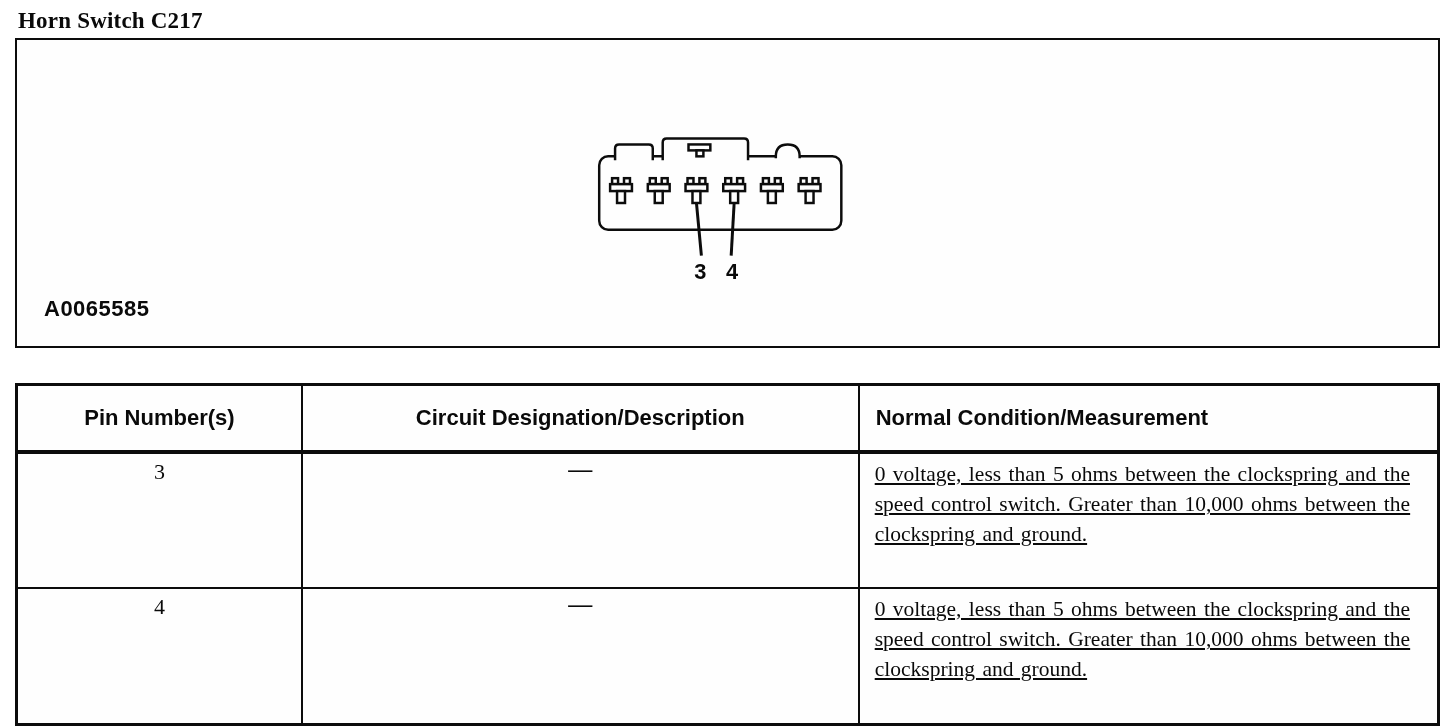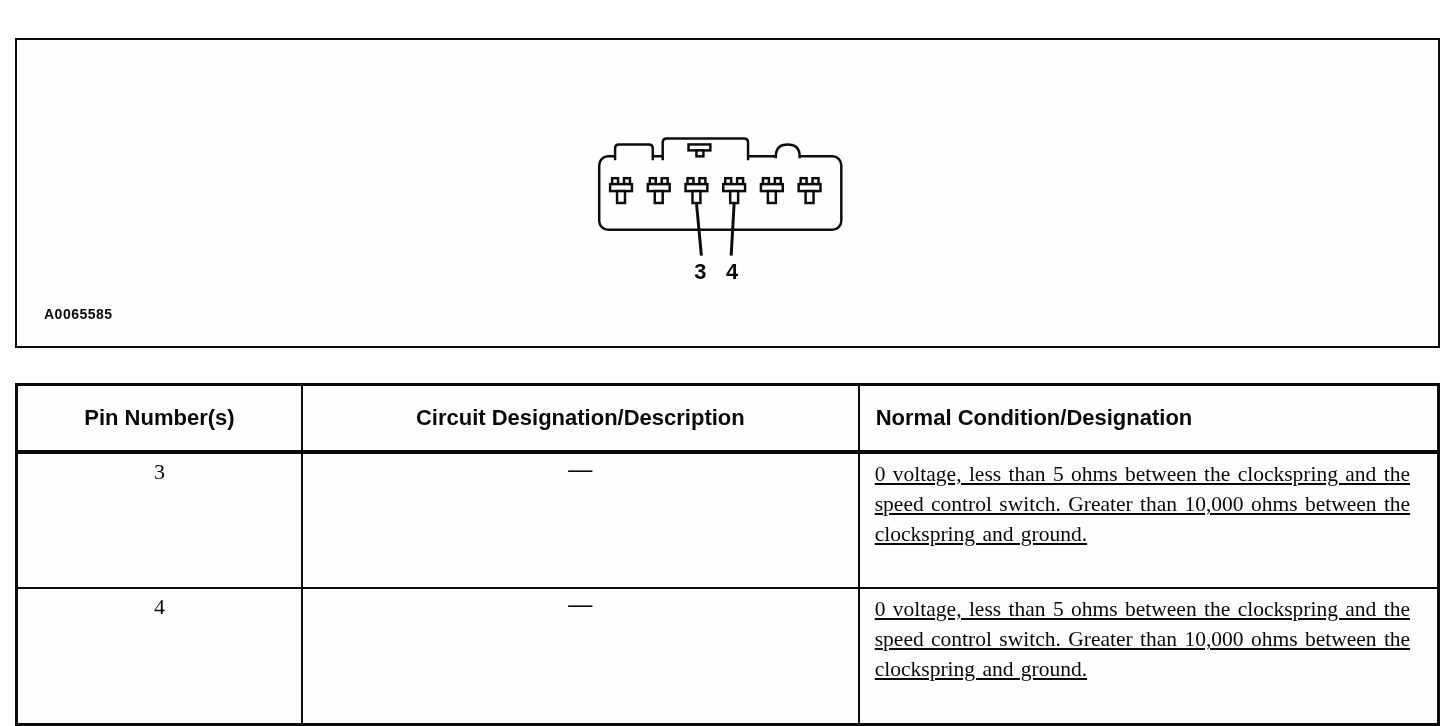--- a/index.html
+++ b/index.html
@@ -39,21 +39,21 @@
     transform: translateX(-53%);
     width: 258px;
     height: 172px;
   }
   .figure-id {
     position: absolute;
     left: 27px;
     bottom: 24px;
     font-family: "Liberation Sans", sans-serif;
     font-weight: bold;
-    font-size: 14px;
+    font-size: 22px;
     letter-spacing: 0.5px;
   }
   .spec-table {
     position: absolute;
     left: 15px;
     top: 383px;
     width: 1425px;
     border-collapse: collapse;
     border: 3px solid #0c0c0c;
     background: #fefefe;
@@ -102,20 +102,21 @@
     font-weight: bold;
     font-size: 22px;
     fill: #0a0a0a;
   }
 </style>
 </head>
 <body>
 
 <div class="page">
 
+  <div class="doc-title">Horn Switch C217</div>
 
   <div class="figure-box">
     <svg class="connector-svg" viewBox="0 0 260 172" aria-hidden="true">
 
       <rect class="ln" x="8" y="40" width="244" height="74" rx="9"></rect>
 
       <path class="ln" d="M 24 44 L 24 32 Q 24 28 28 28 L 58 28 Q 62 28 62 32 L 62 44"></path>
 
       <path class="ln" d="M 72 44 L 72 26 Q 72 22 76 22 L 154 22 Q 158 22 158 26 L 158 44"></path>
 
@@ -167,21 +168,21 @@
       <text x="142" y="164" text-anchor="middle">4</text>
     </svg>
     <div class="figure-id">A0065585</div>
   </div>
 
   <table class="spec-table">
     <thead>
       <tr>
         <th class="col-pin">Pin Number(s)</th>
         <th class="col-circ">Circuit Designation/Description</th>
-        <th class="col-cond">Normal Condition/Designation</th>
+        <th class="col-cond">Normal Condition/Measurement</th>
       </tr>
     </thead>
     <tbody>
       <tr>
         <td class="cell-pin">3</td>
         <td class="cell-circ">—</td>
         <td class="cell-cond">0 voltage, less than 5 ohms between the clockspring and the speed control switch. Greater than 10,000 ohms between the clockspring and ground.</td>
       </tr>
       <tr>
         <td class="cell-pin">4</td>

